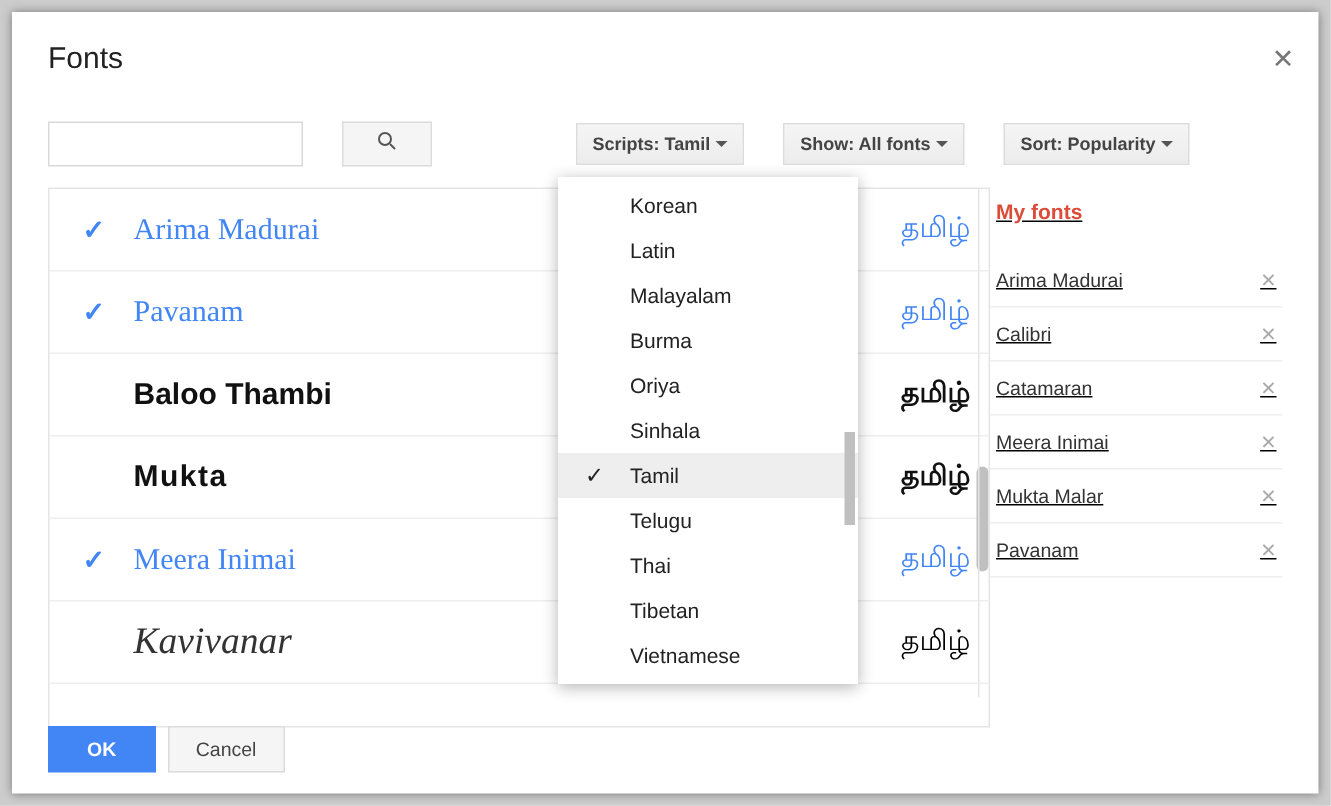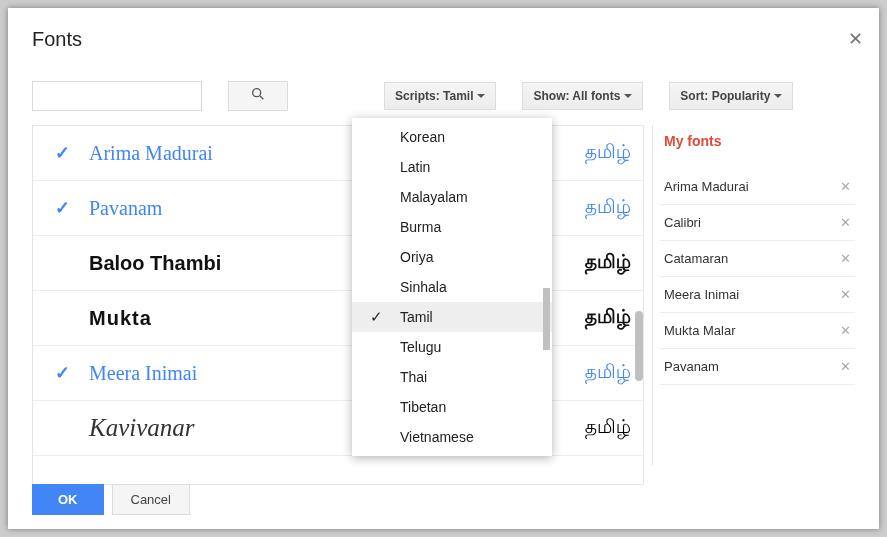--- a/index.html
+++ b/index.html
@@ -39,39 +39,39 @@
   .font-name.selected { color: #4285f4; font-family: Georgia, serif; }
   .font-name.baloo { font-weight: 900; font-family: Arial Black, Arial; color:#111; }
   .font-name.coiny { font-weight: 900; font-family: Arial Black, Arial; letter-spacing:1px; color:#111; }
   .font-name.meera { color:#4285f4; }
   .font-name.kaviv { font-style: italic; font-family: "Segoe Script", cursive; color:#333; font-size:25px; }
   .sample { width: 70px; text-align: right; font-size: 19px; }
   .sample.blue { color:#4285f4; }
   .sample.bold { color:#111; font-weight: 900; }
   .list-scrollbar { position:absolute; right:0; top:110px; width:8px; height:250px; }
   .list-track { width:8px; position:absolute; top:75px; height:70px; background:#c0c0c0; border-radius:4px; }
-  .right-panel { width: 195px; margin-left: 16px; position: relative; }
+  .right-panel { width: 195px; position: relative; text-decoration: underline; }
   .myfonts-title { color: #dd4b39; font-size: 14px; font-weight: 700; padding: 8px 0 20px 4px; }
   .myfont-row {
     display:flex; align-items:center; justify-content:space-between;
     border-bottom:1px solid #eee; padding: 10px 4px; font-size: 13px; color:#333;
   }
   .myfont-row .rm { color:#aaa; cursor:pointer; font-size:13px; }
   .right-panel .panel-border-left { position:absolute; left:-8px; top:0; width:1px; height:340px; background:#e5e5e5; }
   .footer { position:absolute; left:24px; bottom:14px; display:flex; gap:8px; }
   .btn-primary {
     background:#4285f4; color:#fff; border:none; font-size:13px; font-weight:700;
     padding: 8px 26px; cursor:pointer;
   }
   .btn-secondary {
     background:#f5f5f5; border:1px solid #dcdcdc; color:#444; font-size:13px;
     padding: 7px 18px; cursor:pointer;
   }
   .dropdown {
-    position:absolute; left:344px; top:110px; width:200px; background:#fff;
+    position:absolute; left:364px; top:110px; width:200px; background:#fff;
     box-shadow: 0 2px 10px rgba(0,0,0,0.3); z-index:50; padding: 4px 0;
   }
   .dd-item {
     display:flex; align-items:center; height:30px; padding-left:48px; font-size:14px; color:#222;
     position: relative; cursor: pointer;
   }
   .dd-item.selected { background:#eeeeee; }
   .dd-check { position:absolute; left:18px; font-size:15px; color:#222; }
   .dd-scroll { position:absolute; right:2px; top:0; width:7px; height:100%; }
   .dd-thumb { position:absolute; right:0; top:170px; width:7px; height:62px; background:#c0c0c0; }

